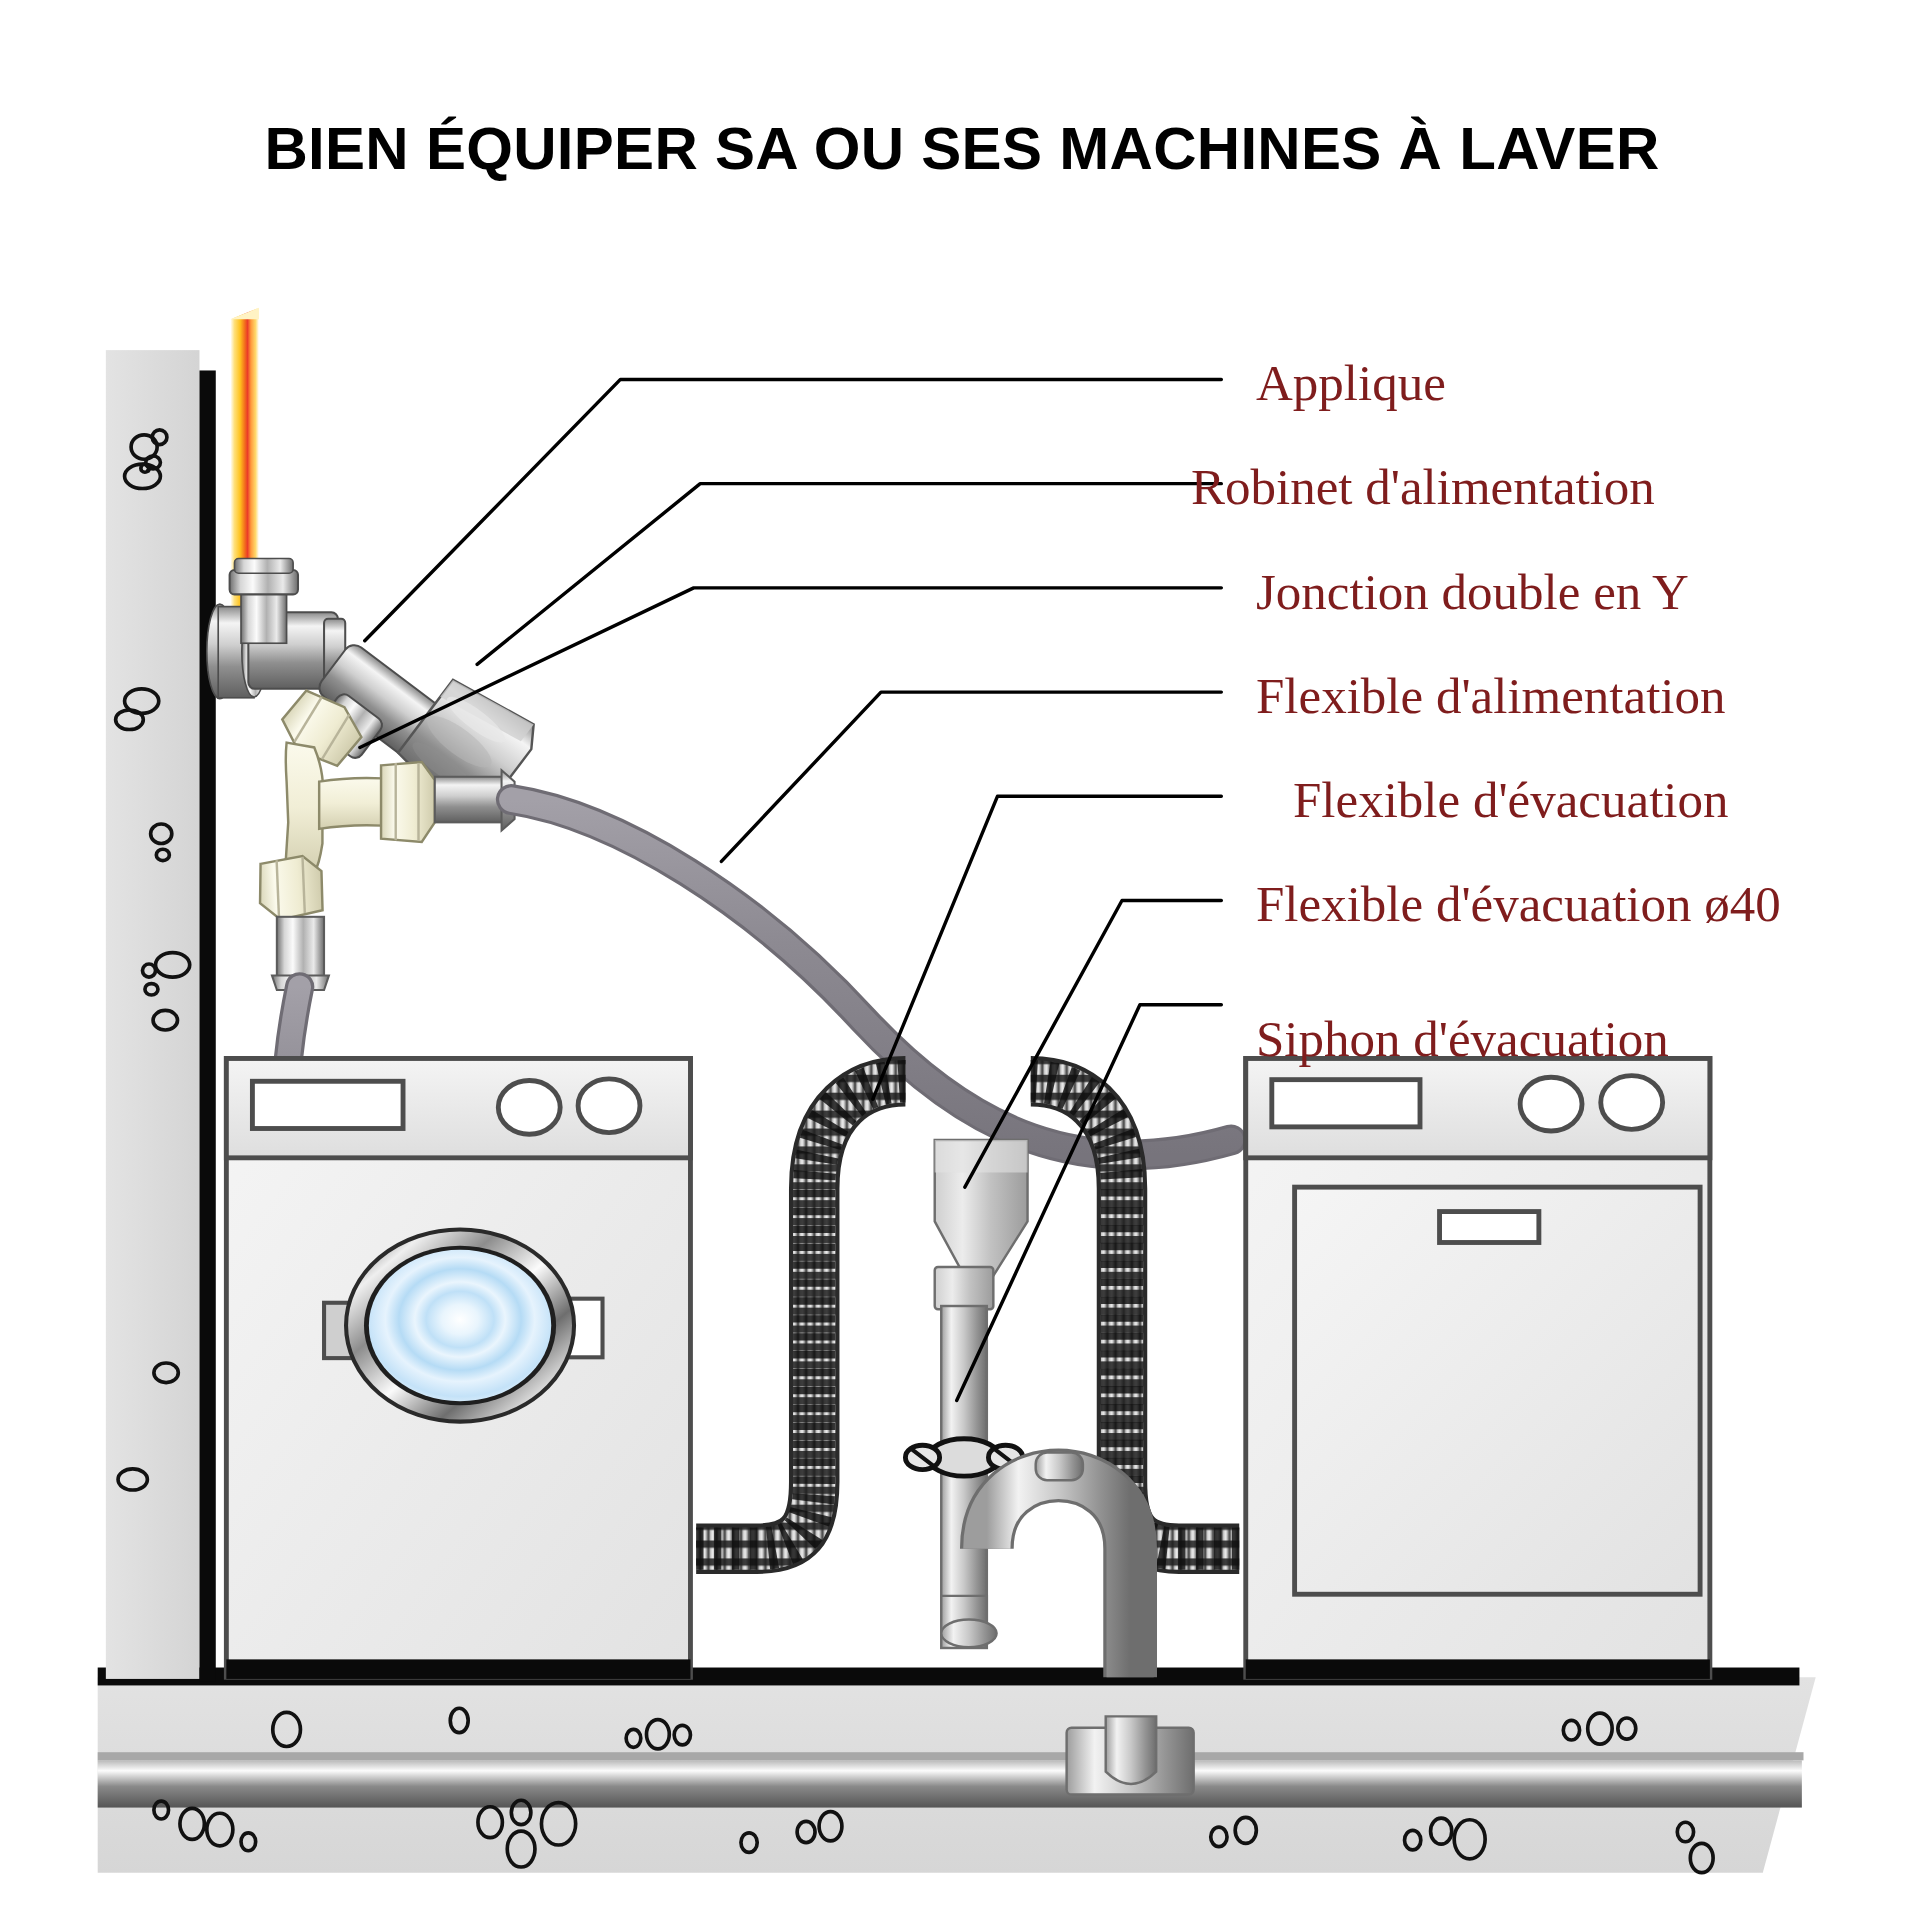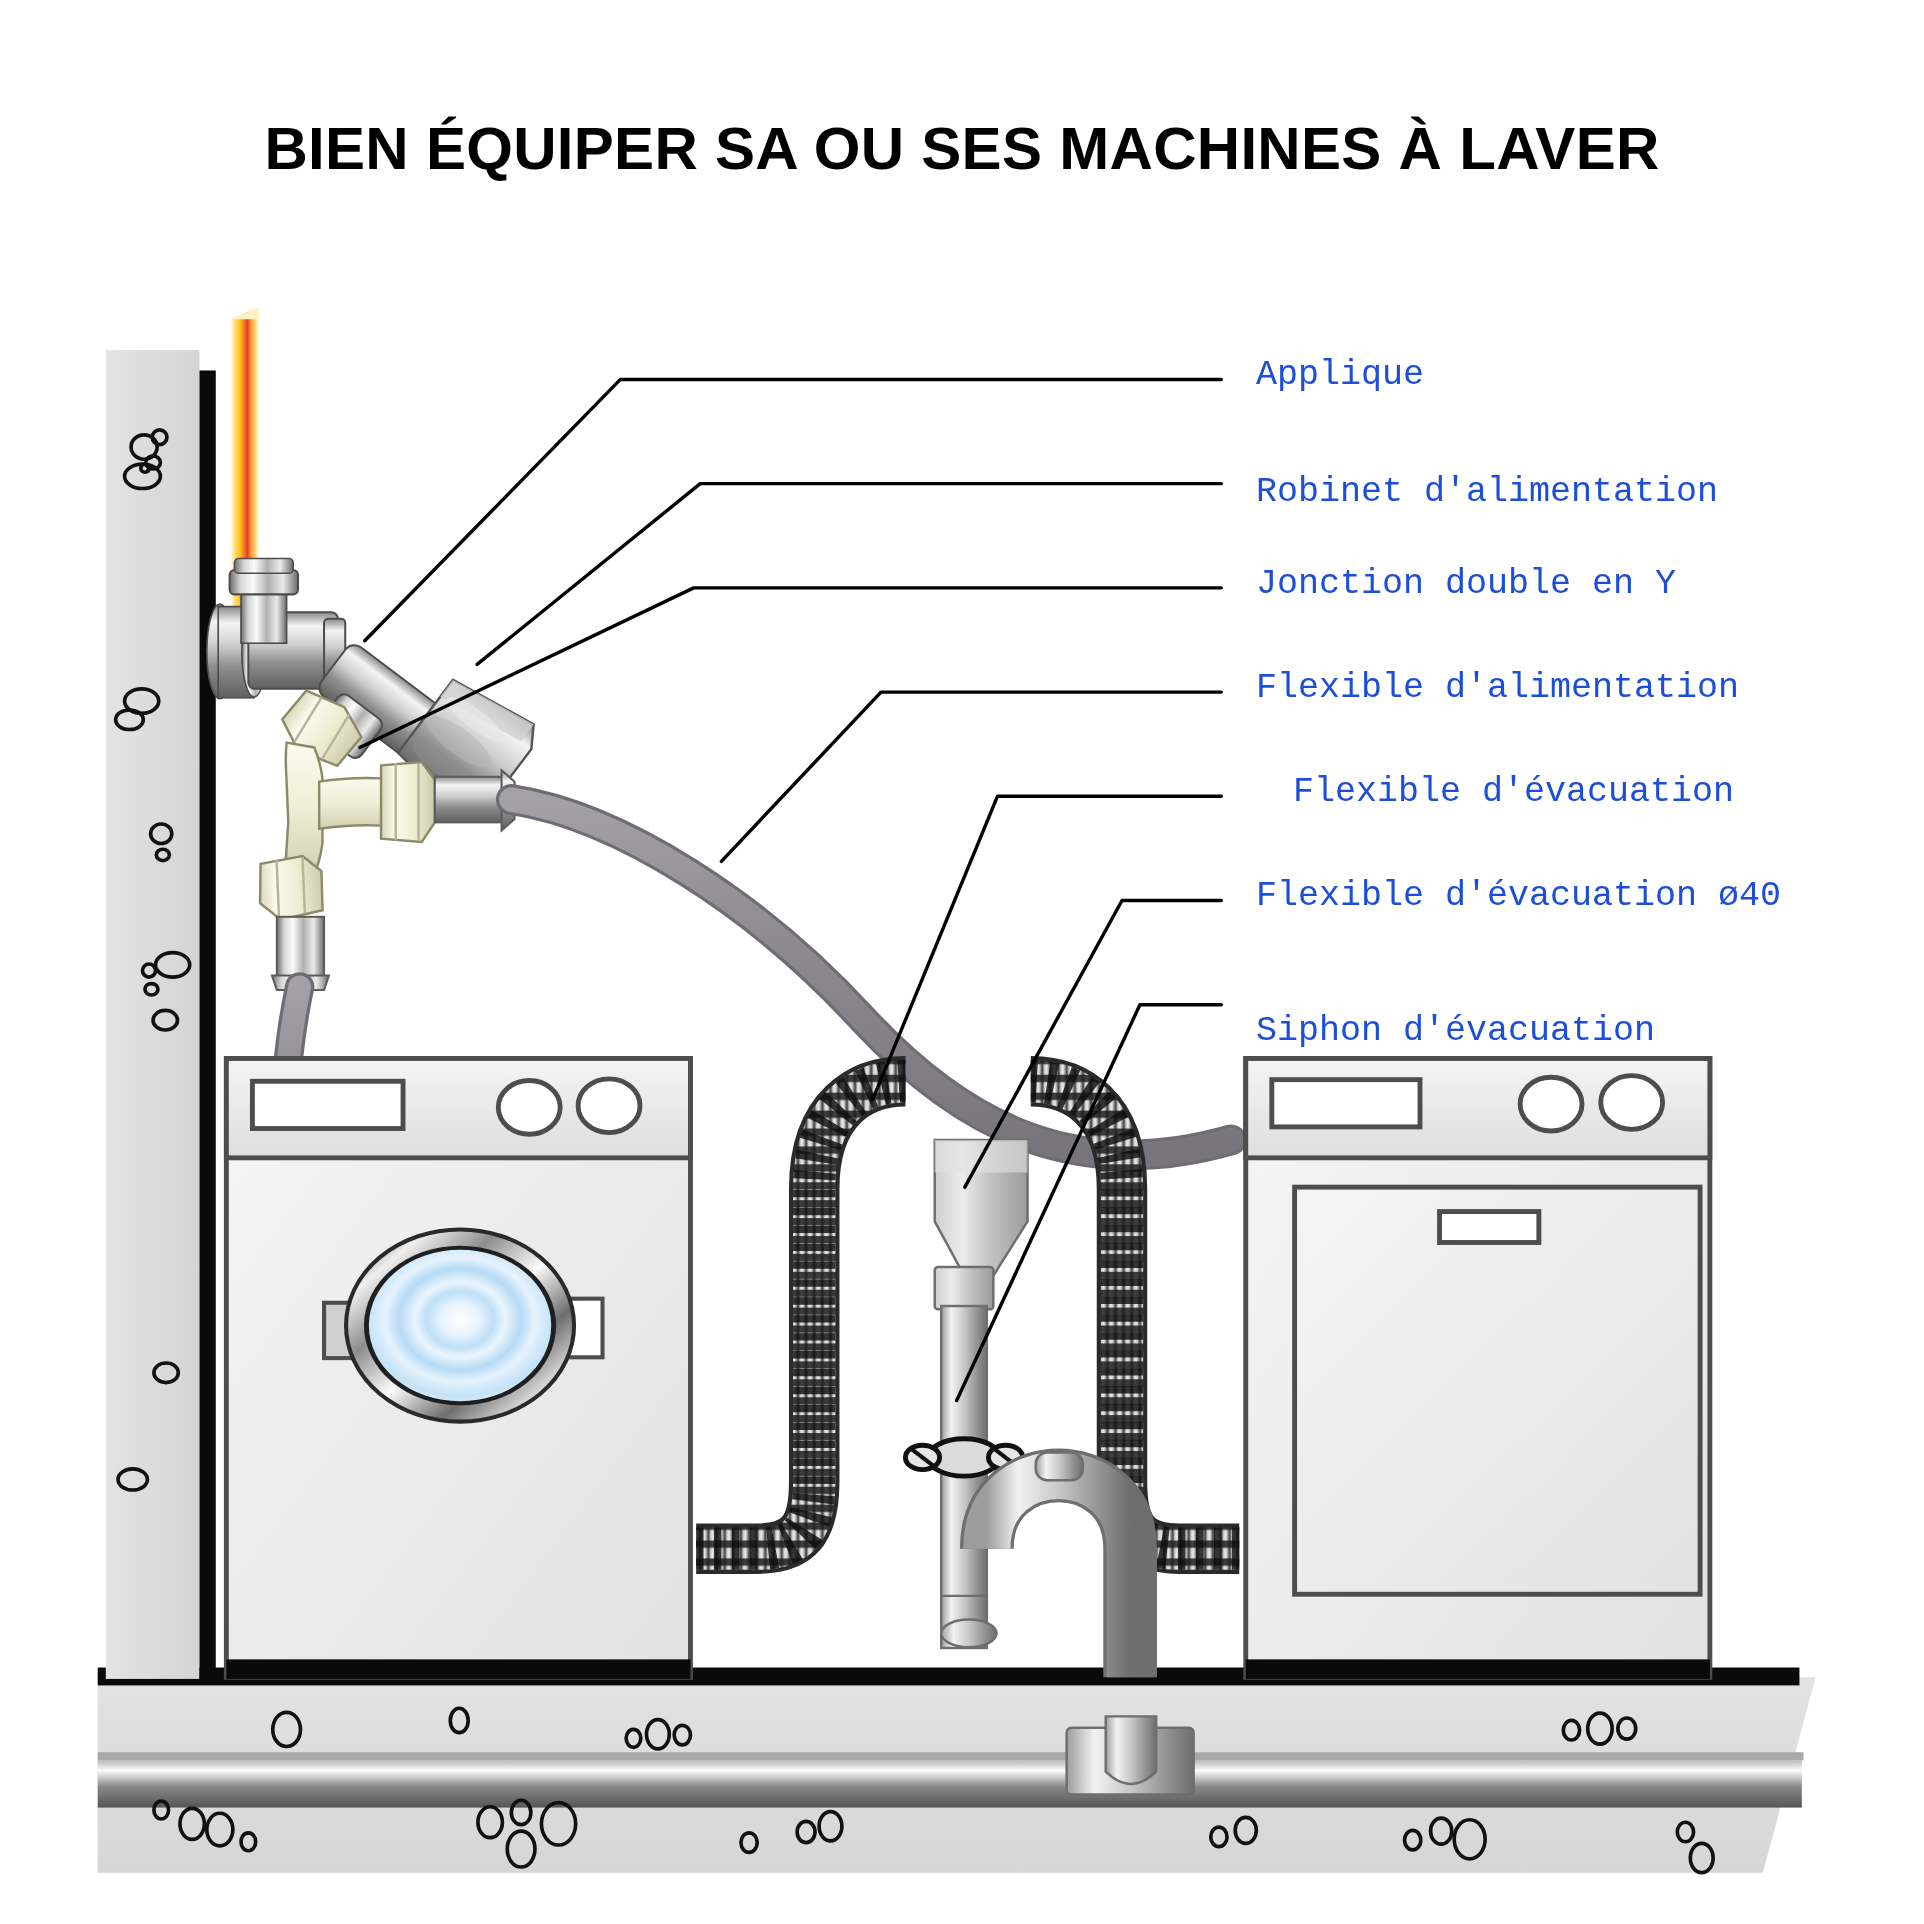--- a/index.html
+++ b/index.html
@@ -10,22 +10,22 @@
 
   
   #title{
     position:absolute;left:0;top:114px;width:1924px;text-align:center;
     font-size:60px;font-weight:bold;letter-spacing:0.3px;color:#000;
     font-family:"Liberation Sans","DejaVu Sans",sans-serif;
   }
 
   
   .lbl{
-    position:absolute;font-size:35px;color:#1d4ed8;white-space:nowrap;
-    font-family:Liberation Mono, monospace;
+    position:absolute;font-size:51px;color:#7f1d1d;white-space:nowrap;
+    font-family:Liberation Serif, serif;
     line-height:1;
   }
 
   svg{position:absolute;left:0;top:0;width:1924px;height:1924px;overflow:visible;}
 </style>
 </head>
 <body>
 
 <div id="stage">
 
@@ -376,21 +376,21 @@
       <path d="M586 816   L860 594   L1500 594"></path>
       <path d="M442 918   L852 722   L1500 722"></path>
       <path d="M886 1058  L1082 850  L1500 850"></path>
       <path d="M1072 1350 L1225 978  L1500 978"></path>
       <path d="M1185 1458 L1378 1106 L1500 1106"></path>
       <path d="M1175 1720 L1400 1234 L1500 1234"></path>
     </g>
   </svg>
 
   <div class="lbl" style="left:1256px;top:358px;">Applique</div>
-  <div class="lbl" style="left:1256px;top:462px;margin-top:13px;">Robinet d'alimentation</div>
+  <div class="lbl" style="left:1191px;top:462px;">Robinet d'alimentation</div>
   <div class="lbl" style="left:1256px;top:567px;">Jonction double en Y</div>
   <div class="lbl" style="left:1256px;top:671px;">Flexible d'alimentation</div>
   <div class="lbl" style="left:1256px;top:775px;margin-left:37px;">Flexible d'évacuation</div>
   <div class="lbl" style="left:1256px;top:879px;">Flexible d'évacuation ø40</div>
   <div class="lbl" style="left:1256px;top:984px;margin-top:30px;">Siphon d'évacuation</div>
 
 </div>
 
 
 </body></html>

